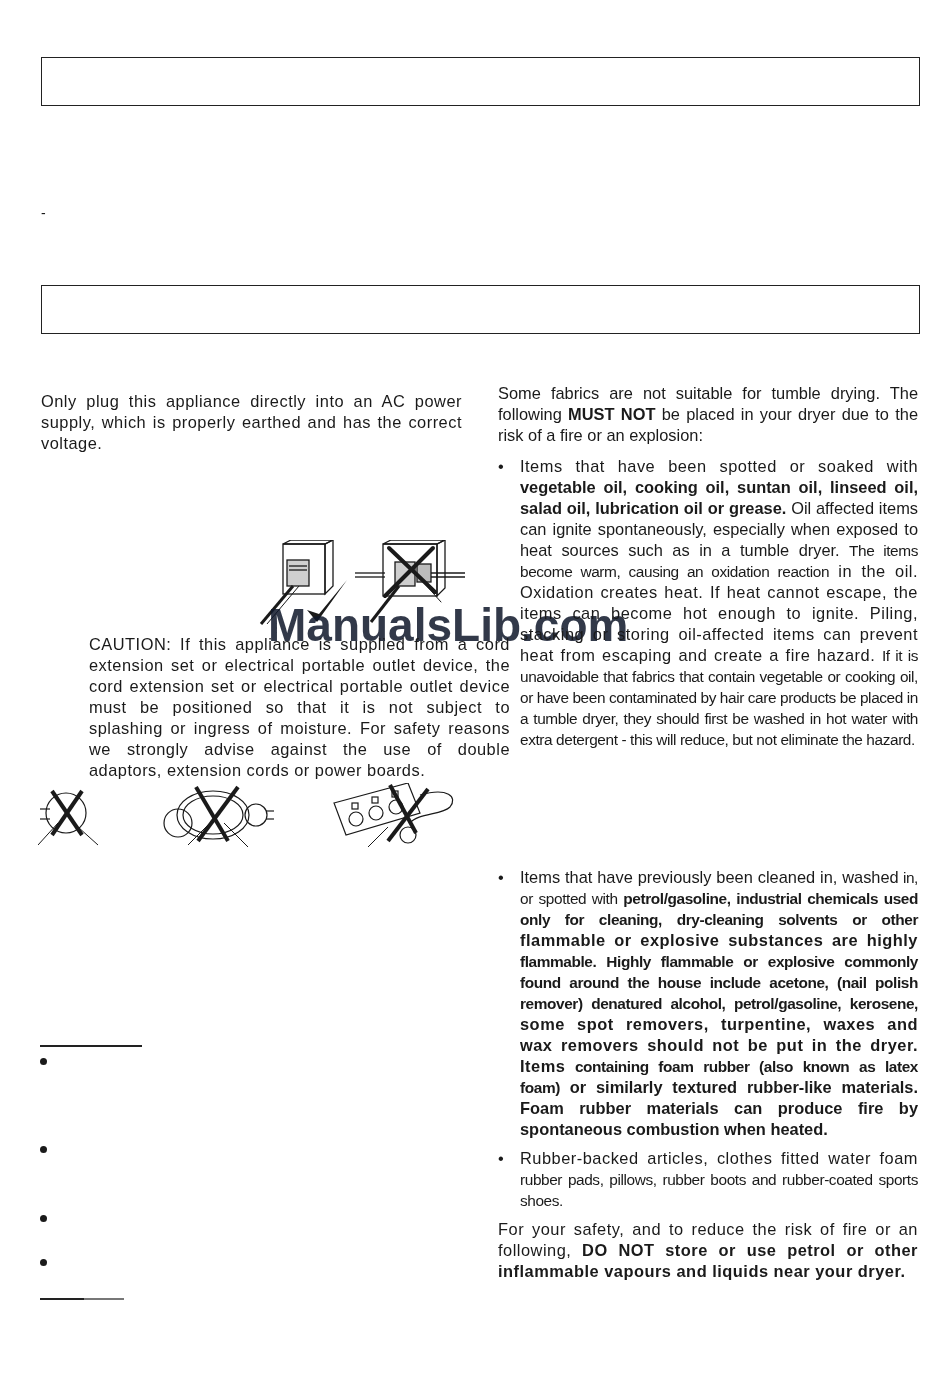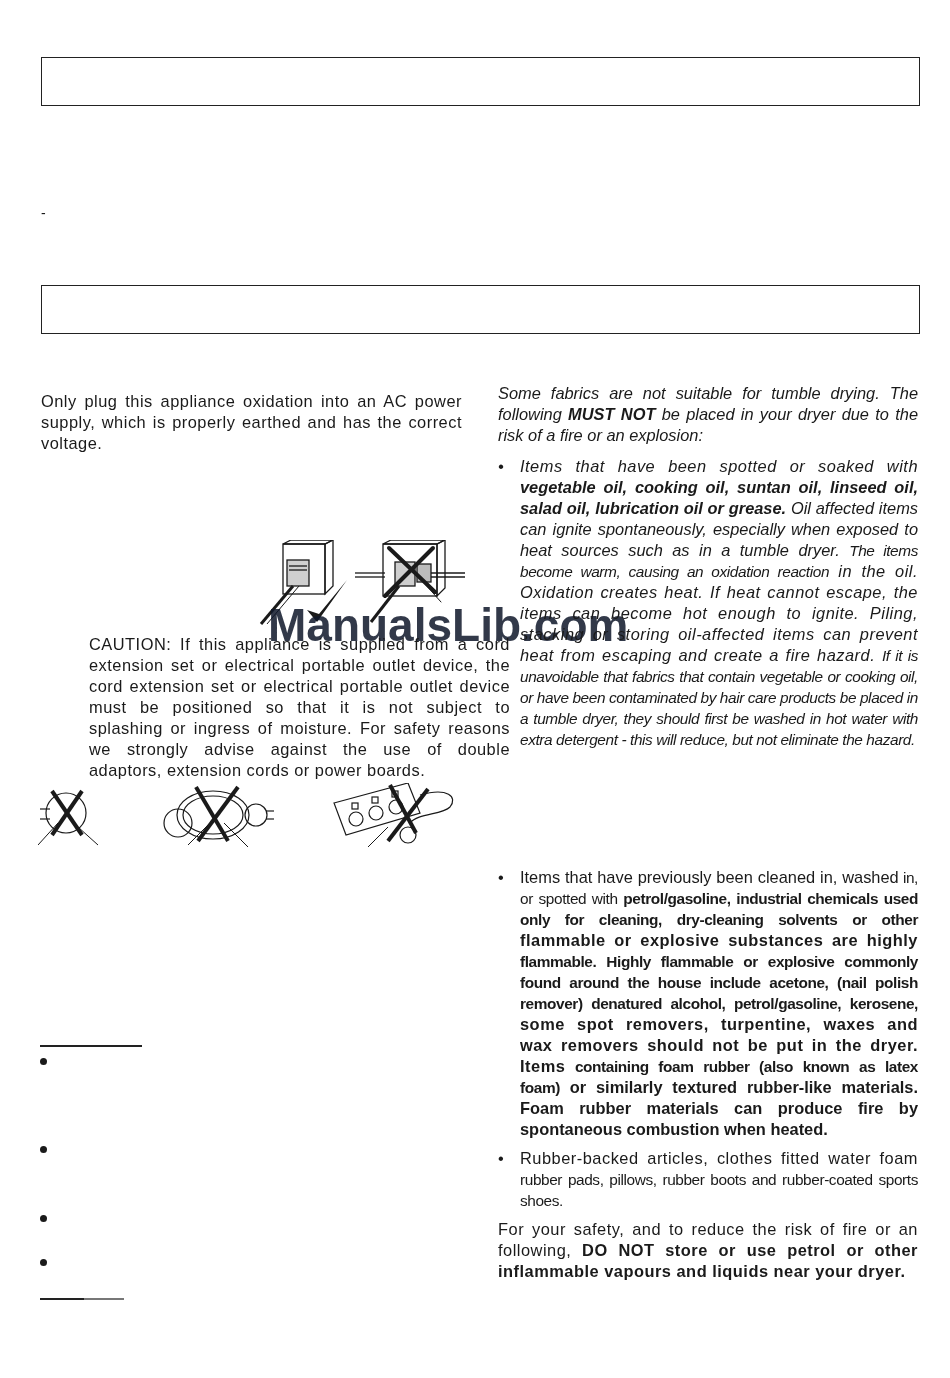--- a/index.html
+++ b/index.html
@@ -24,21 +24,21 @@
   svg { position: absolute; }
 </style>
 </head>
 <body>
 
 <div class="box" style="top:57px;"></div>
 <div class="dash">-</div>
 <div class="box" style="top:285px;"></div>
 
 <div class="col left" style="top:383px;">
-  <p class="gap wide">Only plug this appliance oxidation into an AC power supply, which is properly earthed and has the correct voltage.</p>
+  <p class="gap wide">Only plug this appliance directly into an AC power supply, which is properly earthed and has the correct voltage.</p>
 </div>
 
 <svg style="left:255px; top:540px;" width="210" height="85" viewBox="0 0 210 85">
   <g fill="none" stroke="#1a1a1a" stroke-width="1.3">
     <rect x="28" y="4" width="42" height="50"></rect>
     <polygon points="28,4 36,0 78,0 70,4"></polygon>
     <polygon points="70,4 78,0 78,46 70,54"></polygon>
     <rect x="32" y="20" width="22" height="26" fill="#cfcfcf"></rect>
     <line x1="34" y1="26" x2="52" y2="26"></line>
       <line x1="34" y1="30" x2="52" y2="30"></line>
@@ -116,21 +116,21 @@
 </svg>
 
 <div class="hr" style="left:40px; top:1045px; width:102px;"></div>
 <div class="lb" style="top:1058px;"></div>
 <div class="lb" style="top:1146px;"></div>
 <div class="lb" style="top:1215px;"></div>
 <div class="lb" style="top:1259px;"></div>
 <div class="hr" style="left:40px; top:1298px; width:44px;"></div>
 <div class="hr" style="left:84px; top:1298px; width:40px; background:#777;"></div>
 
-<div class="col right" style="top:383px;font-style:italic;">
+<div class="col right" style="top:383px;">
   <p>
     <span>Some fabrics are not suitable for tumble drying. The following </span><span class="b">MUST NOT</span><span> be placed in your dryer due to the risk of a fire or an explosion:</span>
   </p>
 
   <div class="bullet-item gap" style="margin-top:10px;">
     <span class="dot">•</span>
     <span class="wide">Items that have been spotted or soaked with </span><span class="b">vegetable oil, cooking oil, suntan oil, linseed oil, salad oil, lubrication oil or grease.</span><span> Oil affected items can ignite spontaneously, especially when exposed to heat sources such as in a tumble dryer. </span><span class="cond" style="font-size:15.4px;">The items become warm, causing an oxidation reaction</span><span class="wide"> in the oil. Oxidation creates heat. If heat cannot escape, the items can become hot enough to ignite. Piling, stacking or storing oil-affected items can prevent heat from escaping and create a fire hazard. </span><span class="cond" style="font-size:15.4px;">If it is unavoidable that fabrics that contain vegetable or cooking oil, or have been contaminated by hair care products be placed in a tumble dryer, they should first be washed in hot water with extra detergent - this will reduce, but not eliminate the hazard.</span>
   </div>
 </div>
 

